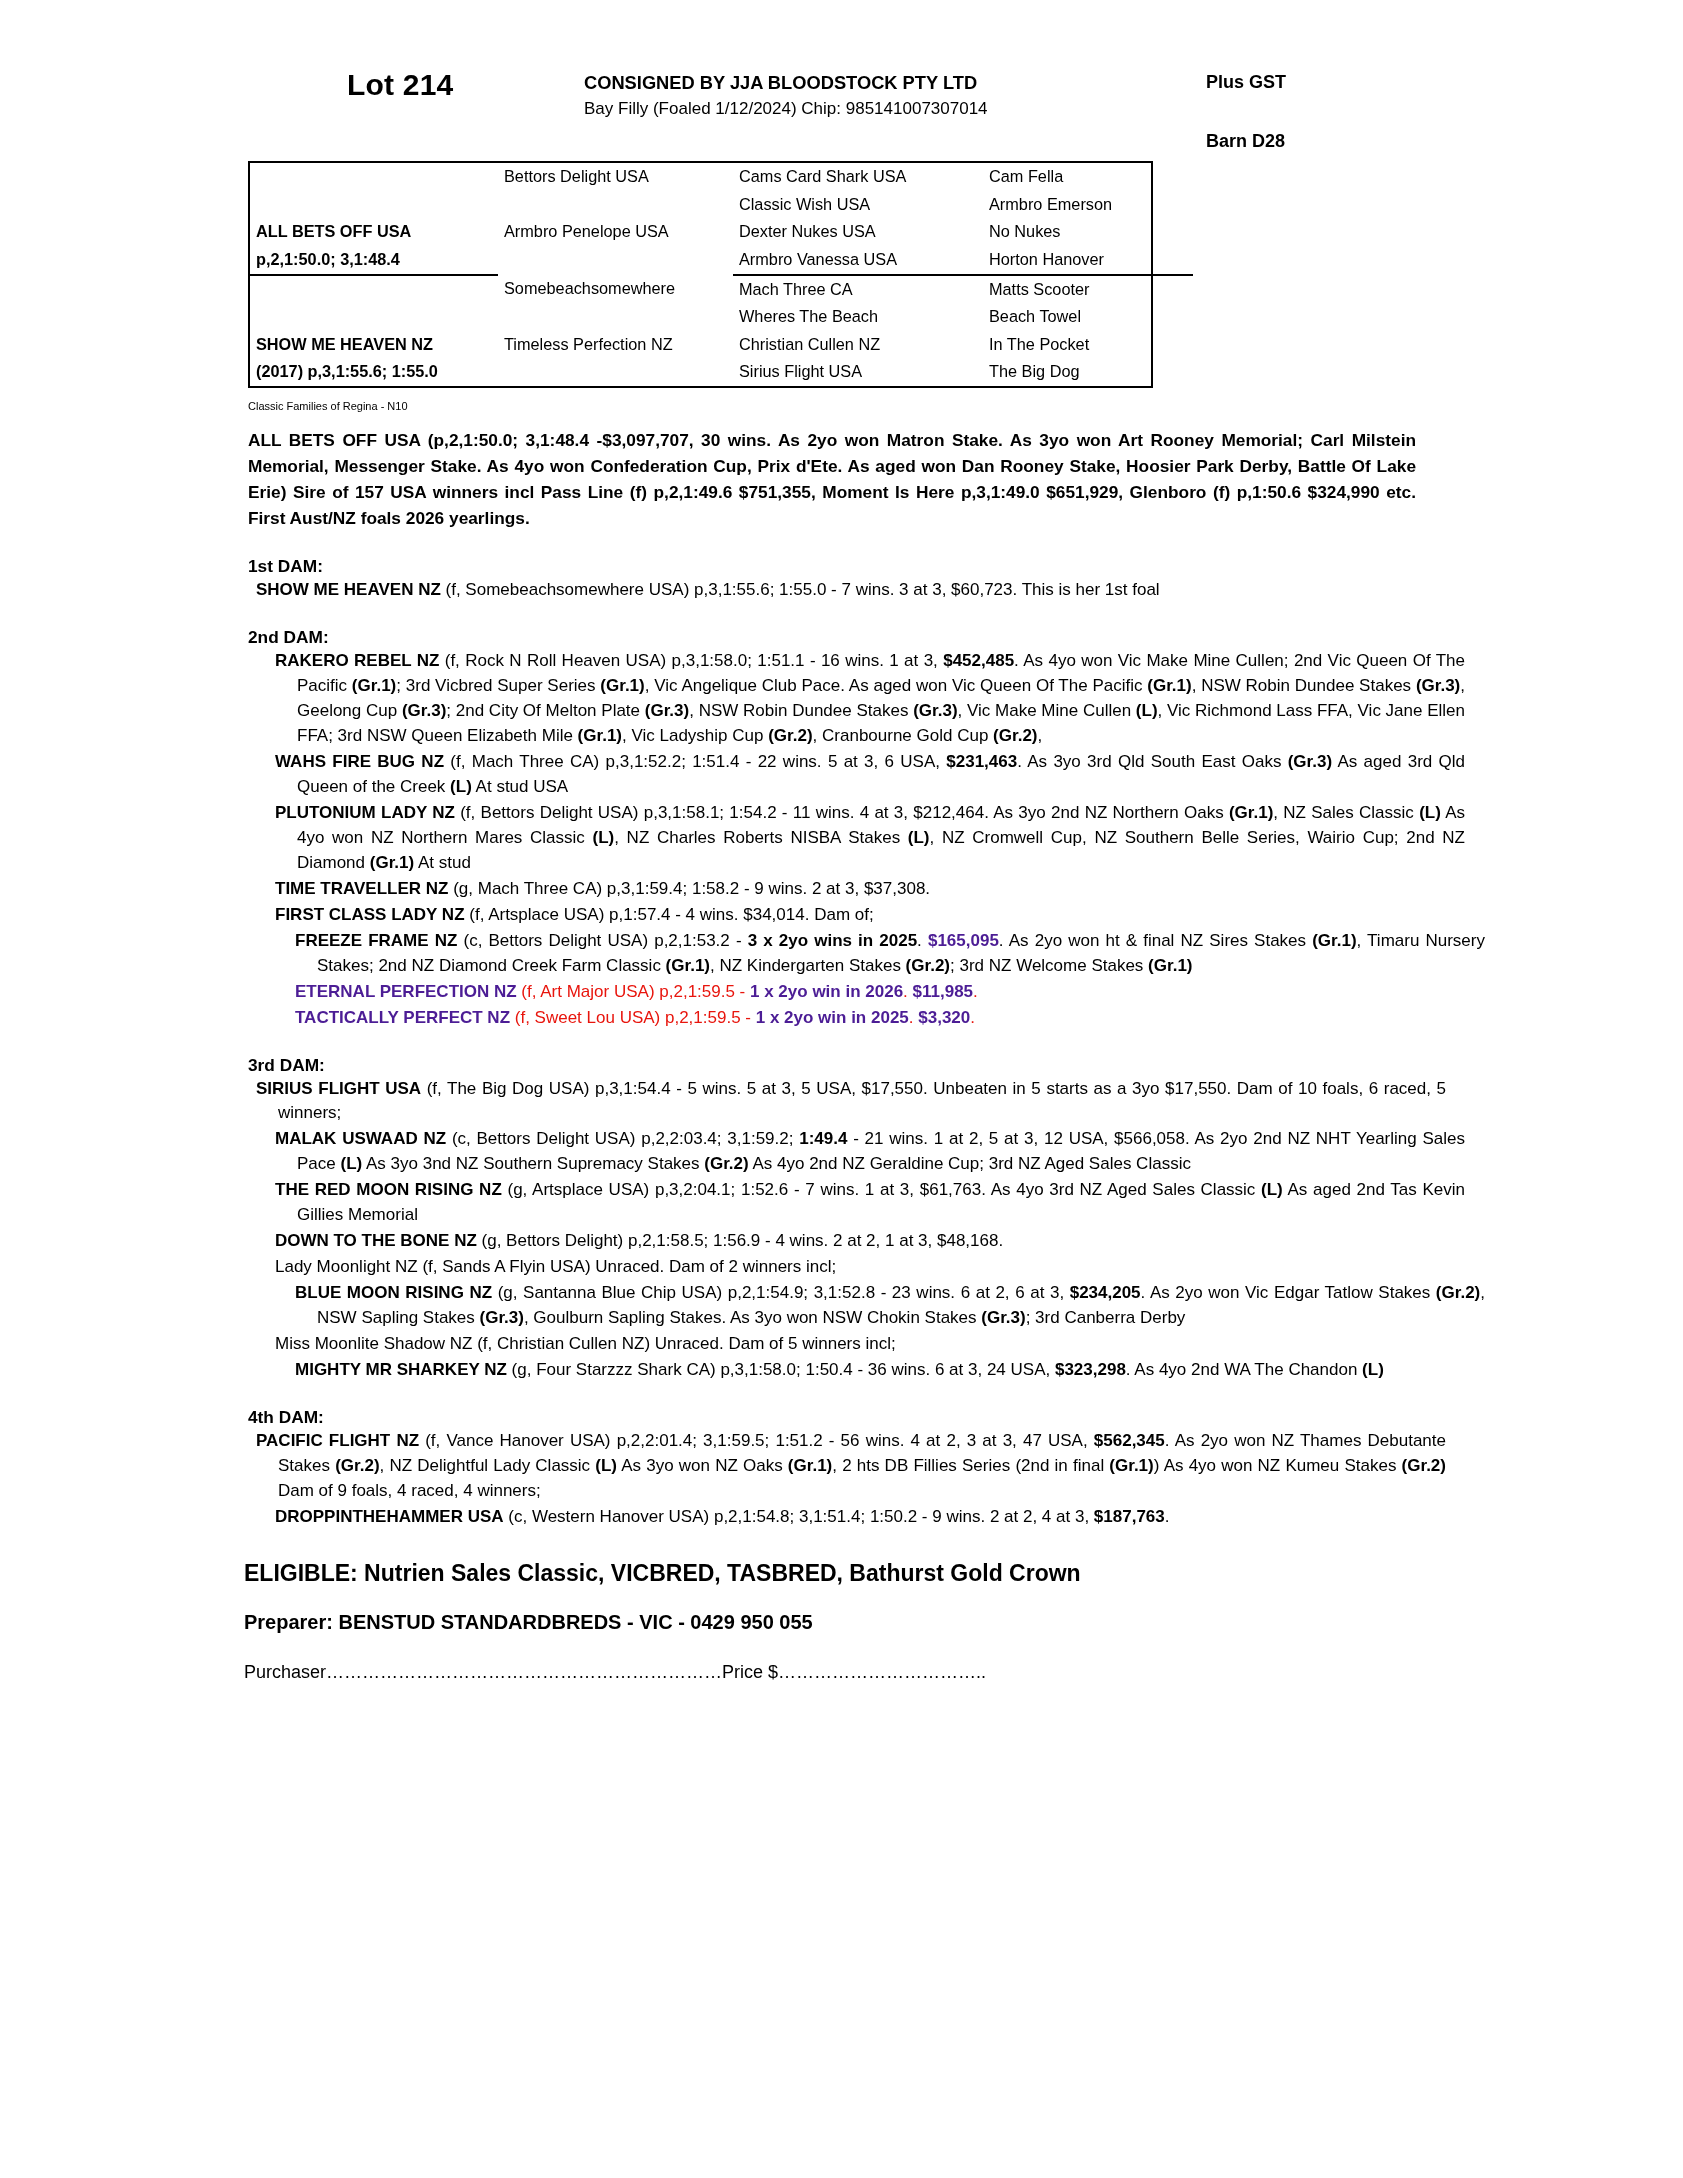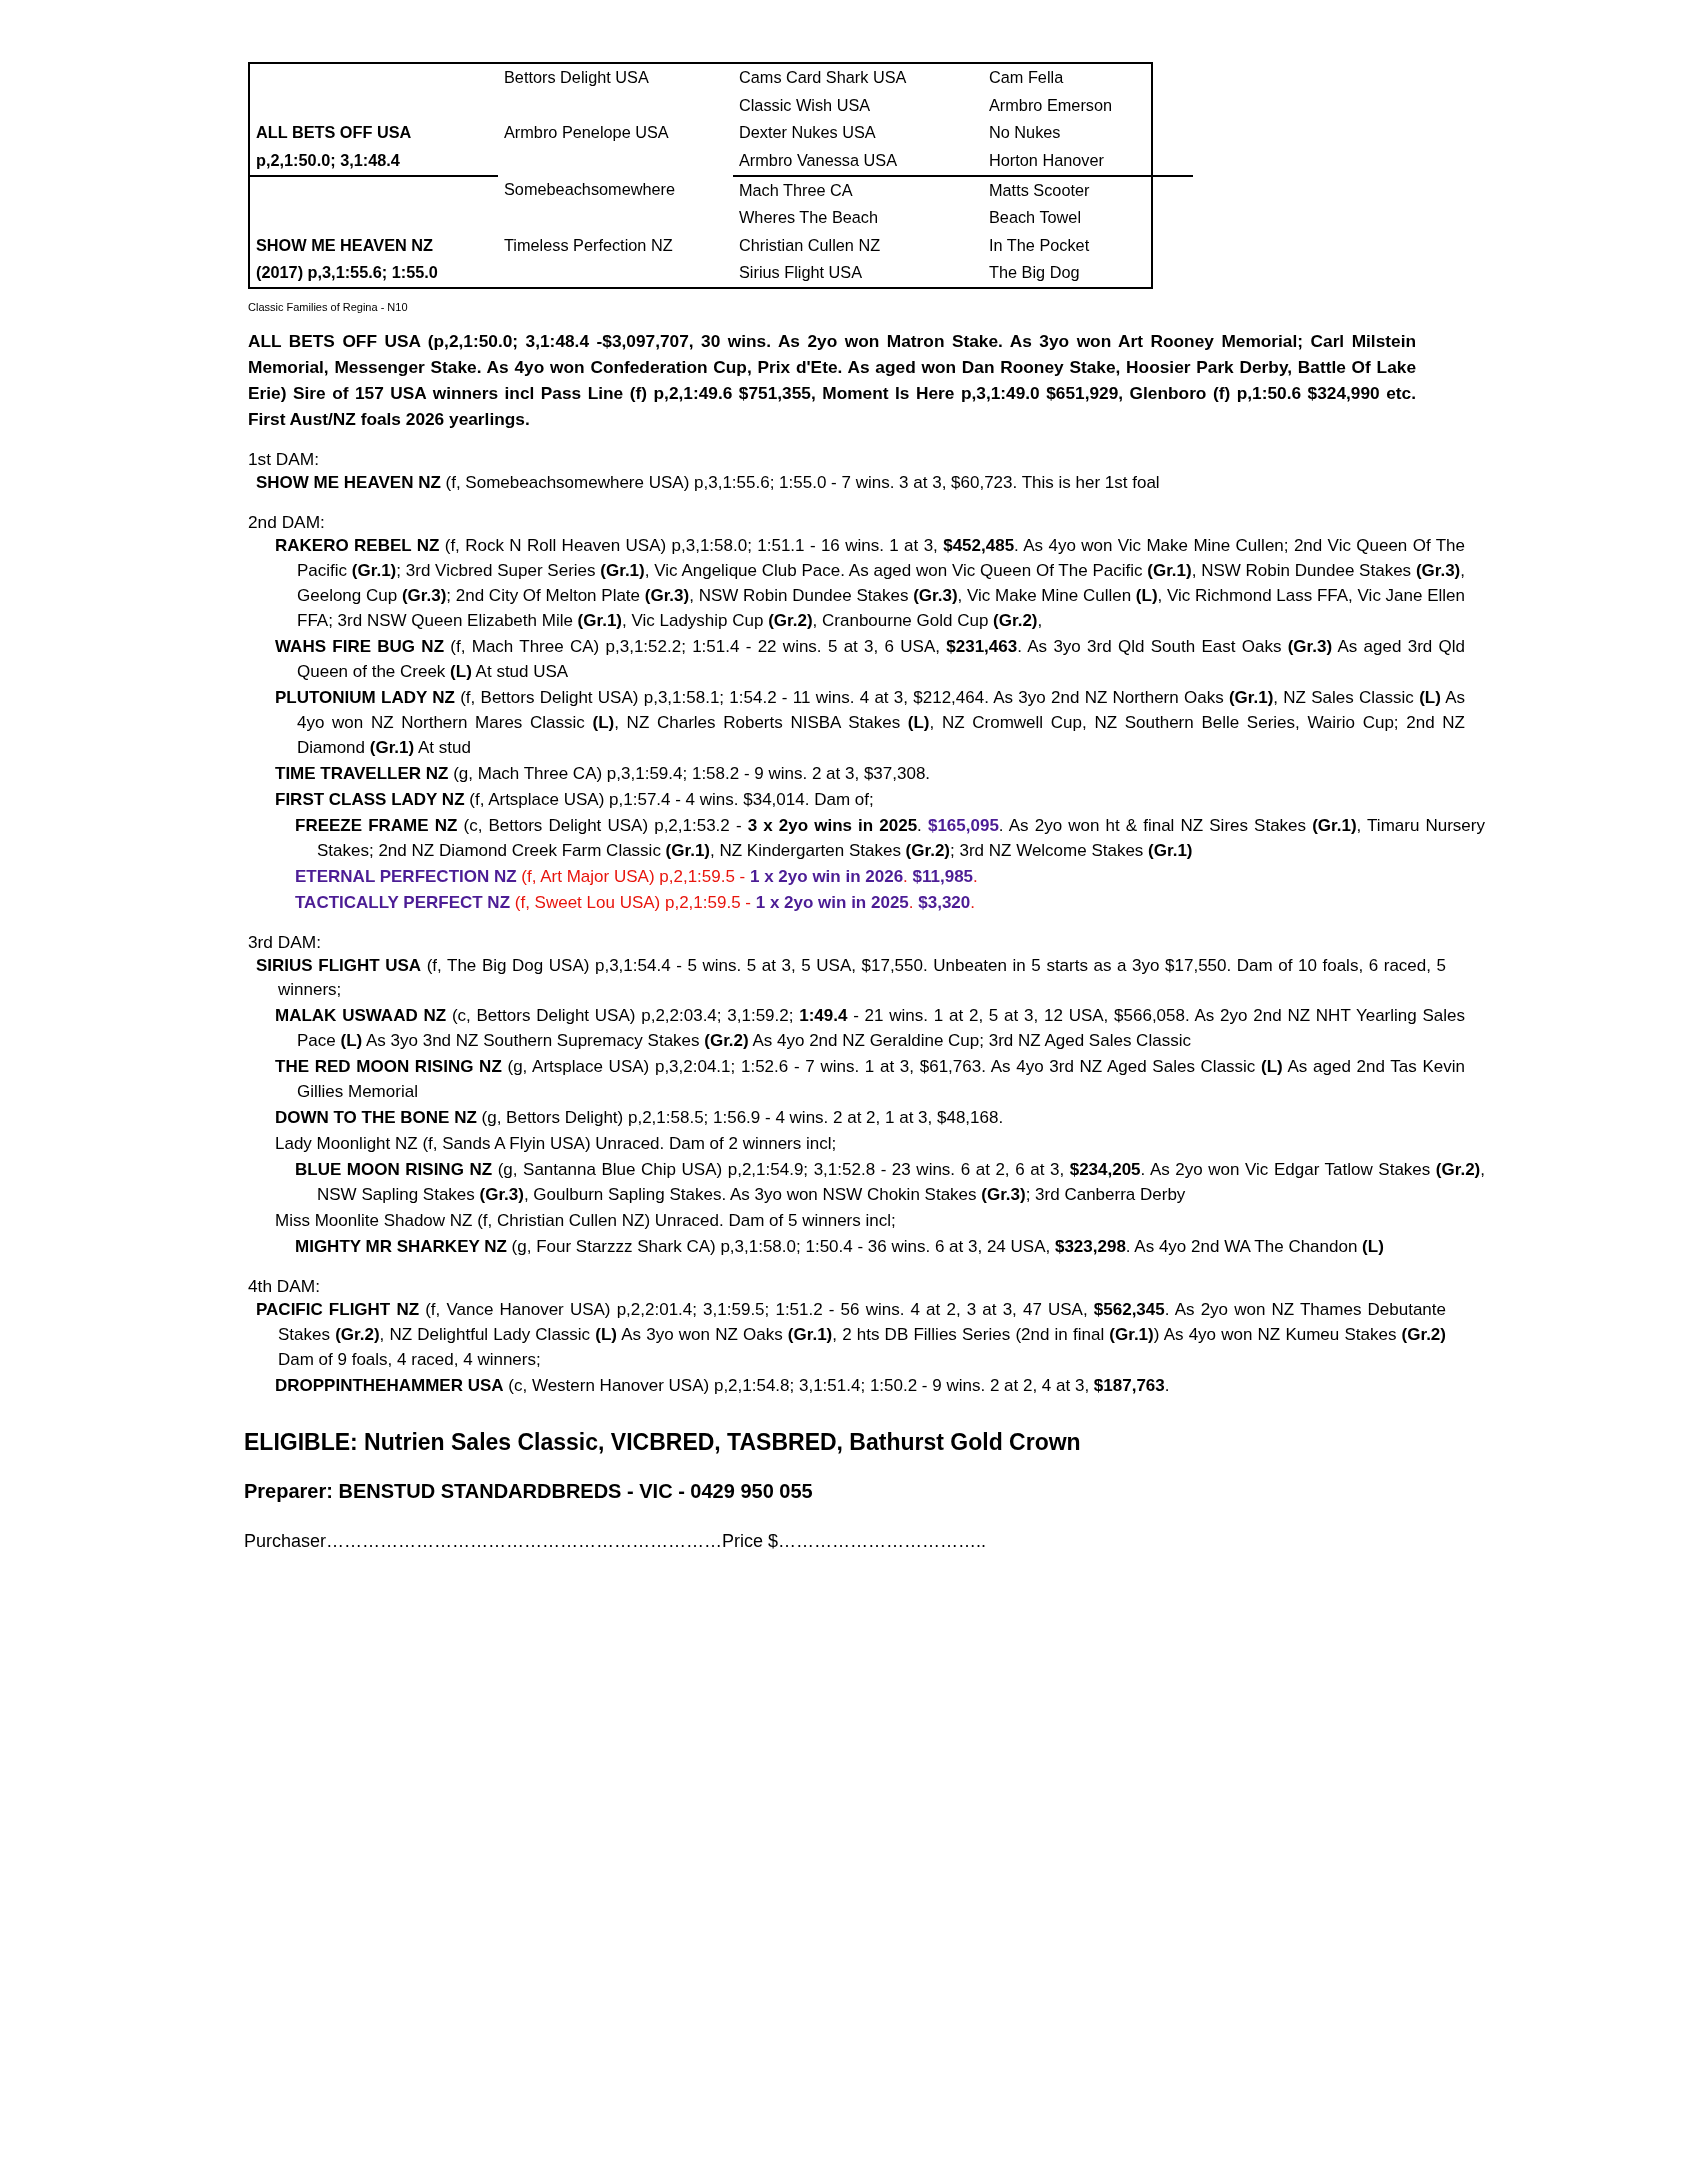--- a/index.html
+++ b/index.html
@@ -99,23 +99,23 @@
     margin-top: 16px;
     margin-left: 129px;
     width: 1168px;
     font-size: 17.3px;
     font-weight: bold;
     text-align: justify;
     line-height: 1.5;
   }
   .dam-head {
     margin-left: 129px;
-    margin-top: 16px;
+    margin-top: 24px;
     font-size: 17.3px;
-    font-weight: normal;
+    font-weight: bold;
   }
   .entry {
     font-size: 17px;
     line-height: 1.47;
     text-align: justify;
     margin-top: 1px;
     width: 1168px;
   }
   .lvl0 { margin-left: 137px; text-indent: -22px; padding-left: 22px; }
   .lvl1 { margin-left: 156px; text-indent: -22px; padding-left: 22px; }
@@ -141,20 +141,27 @@
     margin-top: 28px;
     margin-left: 125px;
     font-size: 18px;
   }
 </style>
 </head>
 <body>
 
 <div class="page">
 
+  <div class="header">
+    <div class="lot-title">Lot 214</div>
+    <div class="consigned">CONSIGNED BY JJA BLOODSTOCK PTY LTD</div>
+    <div class="subject-line">Bay Filly (Foaled 1/12/2024) Chip: 985141007307014</div>
+    <div class="plus-gst">Plus GST</div>
+    <div class="barn">Barn D28</div>
+  </div>
 
   <div class="ped-wrap">
     <table class="ped">
       <tbody>
           <tr>
         <td class="col1" rowspan="2"></td>
         <td class="col2" rowspan="2">Bettors Delight USA</td>
         <td class="col3">Cams Card Shark USA</td>
         <td class="col4">Cam Fella</td>
       </tr>

